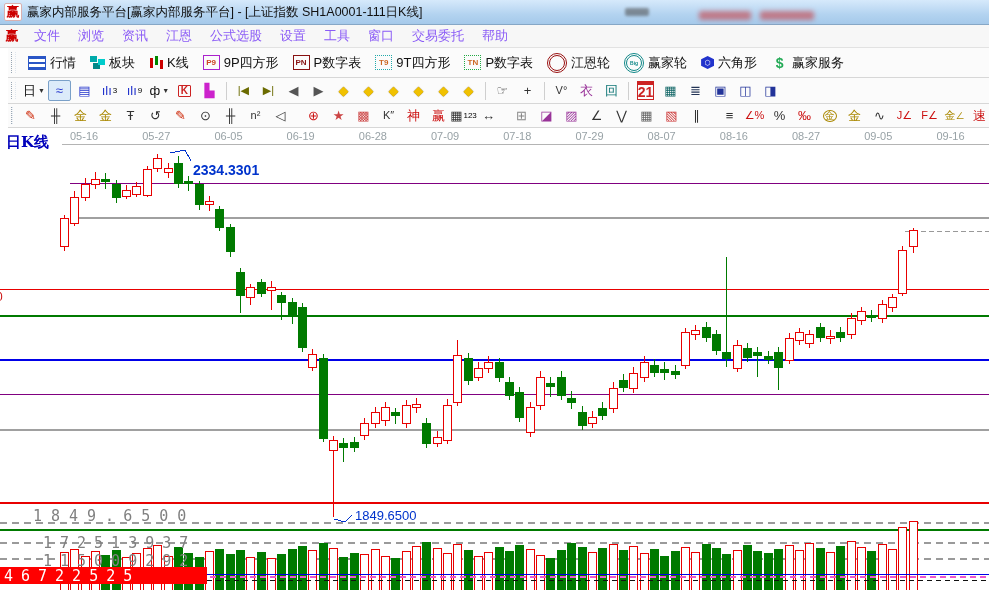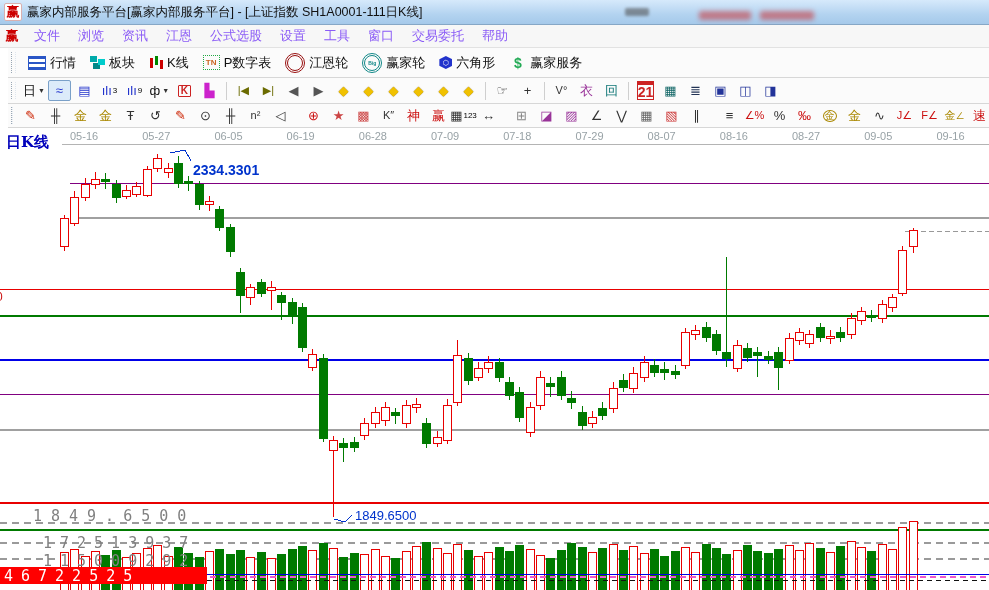--- a/index.html
+++ b/index.html
@@ -100,20 +100,32 @@
       <span class="ic-grid"></span>
       <span>行情</span>
     </span>
     <span class="tb-item">
       <span class="ic-blocks"></span>
       <span>板块</span>
     </span>
     <span class="tb-item">
       <span class="ic-candles"></span>
       <span>K线</span>
+    </span>
+    <span class="tb-item">
+      <span class="ic-box" style="border: 1px solid rgb(170, 34, 204); color: rgb(204, 68, 34);">P9</span>
+      <span>9P四方形</span>
+    </span>
+    <span class="tb-item">
+      <span class="ic-box" style="border: 1px solid rgb(136, 17, 17); color: rgb(136, 17, 17);">PN</span>
+      <span>P数字表</span>
+    </span>
+    <span class="tb-item">
+      <span class="ic-box" style="border: 1px dotted rgb(34, 170, 170); color: rgb(204, 102, 34);">T9</span>
+      <span>9T四方形</span>
     </span>
     <span class="tb-item">
       <span class="ic-box" style="border: 1px dotted rgb(34, 170, 68); color: rgb(204, 102, 34);">TN</span>
       <span>P数字表</span>
     </span>
     <span class="tb-item">
       <span class="ic-wheel" style="border: 3px double rgb(153, 17, 17); color: rgb(153, 17, 17);"></span>
       <span>江恩轮</span>
     </span>
     <span class="tb-item">

